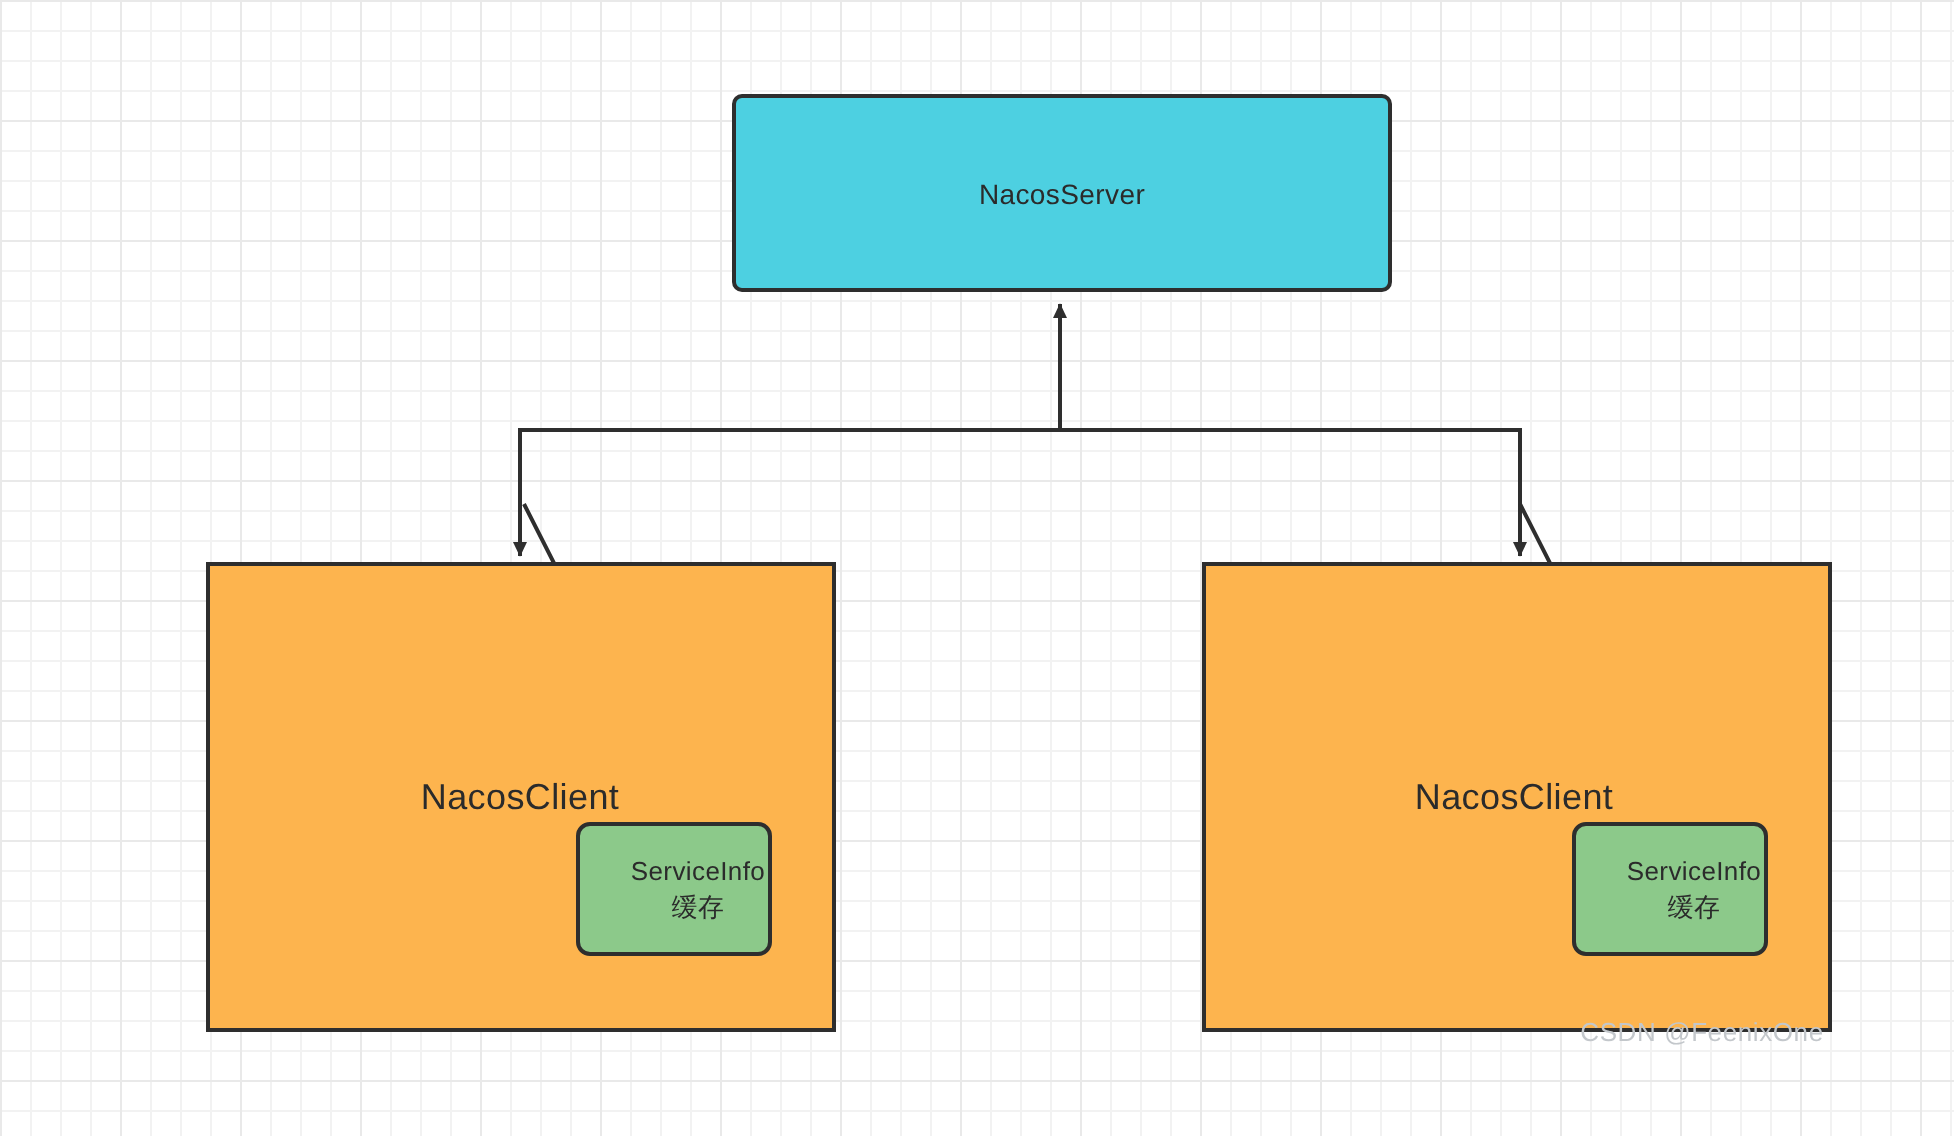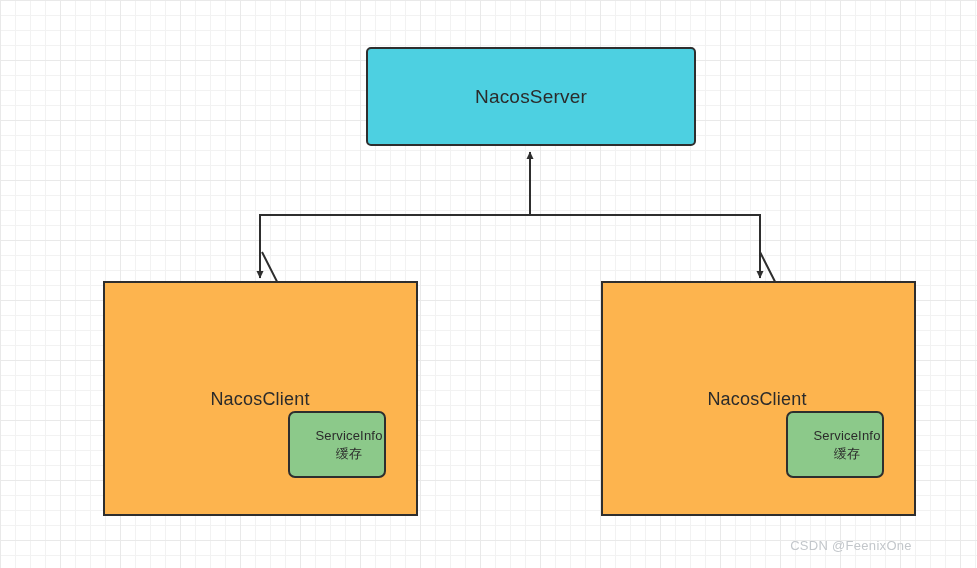--- a/index.html
+++ b/index.html
@@ -38,21 +38,21 @@
     display: flex;
     align-items: center;
     justify-content: center;
     text-align: center;
     color: #2b2b2b;
   }
 
   .node-server {
     border: 2px solid #2e2e2e;
     border-radius: 5px;
-    font-size: 19px;
+    font-size: 14px;
     letter-spacing: 0.2px;
   }
 
   .node-client {
     border: 2px solid #2e2e2e;
     border-radius: 0;
     align-items: flex-start;
     justify-content: flex-start;
   }
 
@@ -137,15 +137,15 @@
   </div>
 
   <div class="node node-client" id="node-client-right" style="left: 601px; top: 281px; width: 315px; height: 235px; background: rgb(253, 180, 78); border-color: rgb(46, 46, 46); color: rgb(43, 43, 43);"></div>
   <span class="client-label" id="label-client-right" style="left: 757px; top: 399px; transform: translate(-50%, -50%);">NacosClient</span>
 
   <div class="node-cache" id="node-cache-right" style="left: 786px; top: 411px; width: 98px; height: 67px; background: rgb(140, 201, 138); border-color: rgb(46, 46, 46); color: rgb(43, 43, 43);">
     <span class="cache-line">ServiceInfo</span>
     <span class="cache-line">缓存</span>
   </div>
 
-  <span class="watermark" id="watermark" style="left: 843px; top: 545px; transform: translate(-50%, -50%); color: rgb(195, 199, 203); padding-left: 16px;">CSDN @FeenixOne</span>
+  <span class="watermark" id="watermark" style="left: 843px; top: 516px; transform: translate(-50%, -50%); color: rgb(195, 199, 203); padding-left: 16px;">CSDN @FeenixOne</span>
 
 </div>
 
 </body></html>

